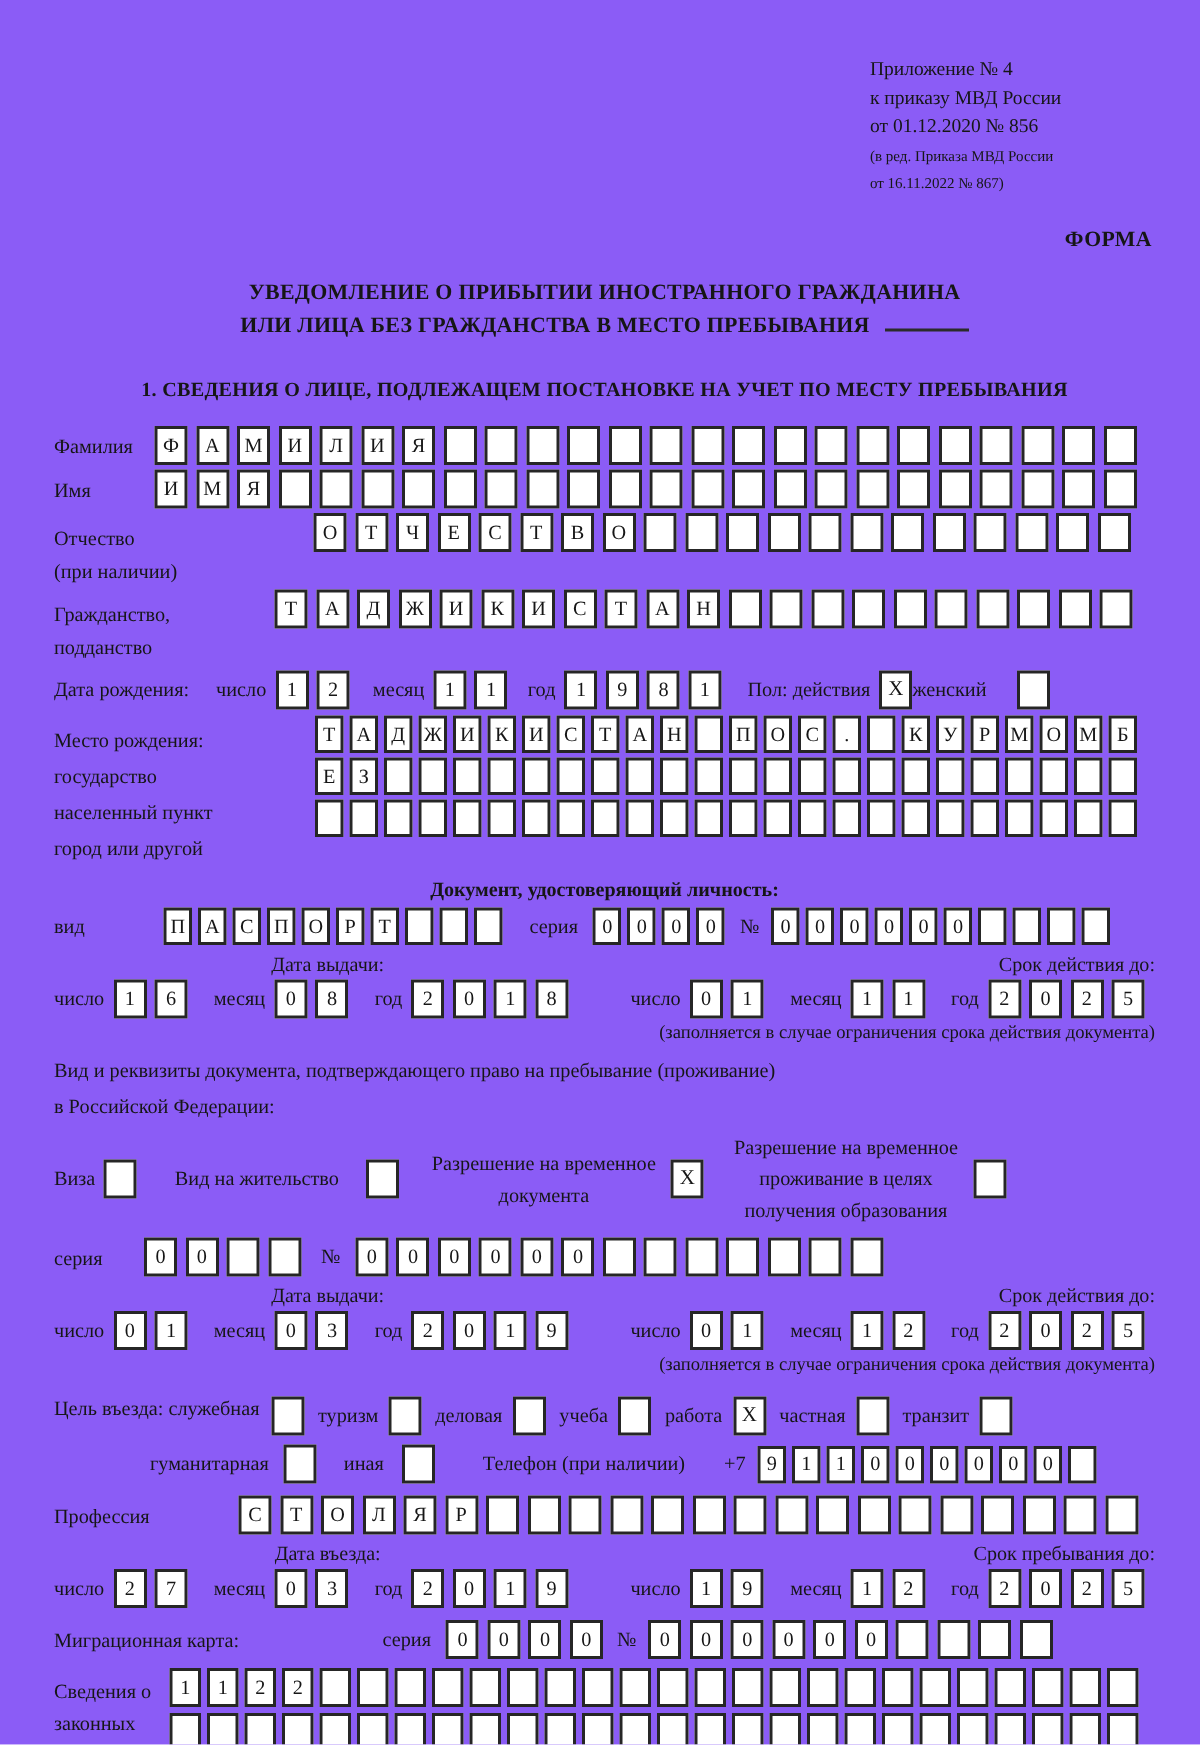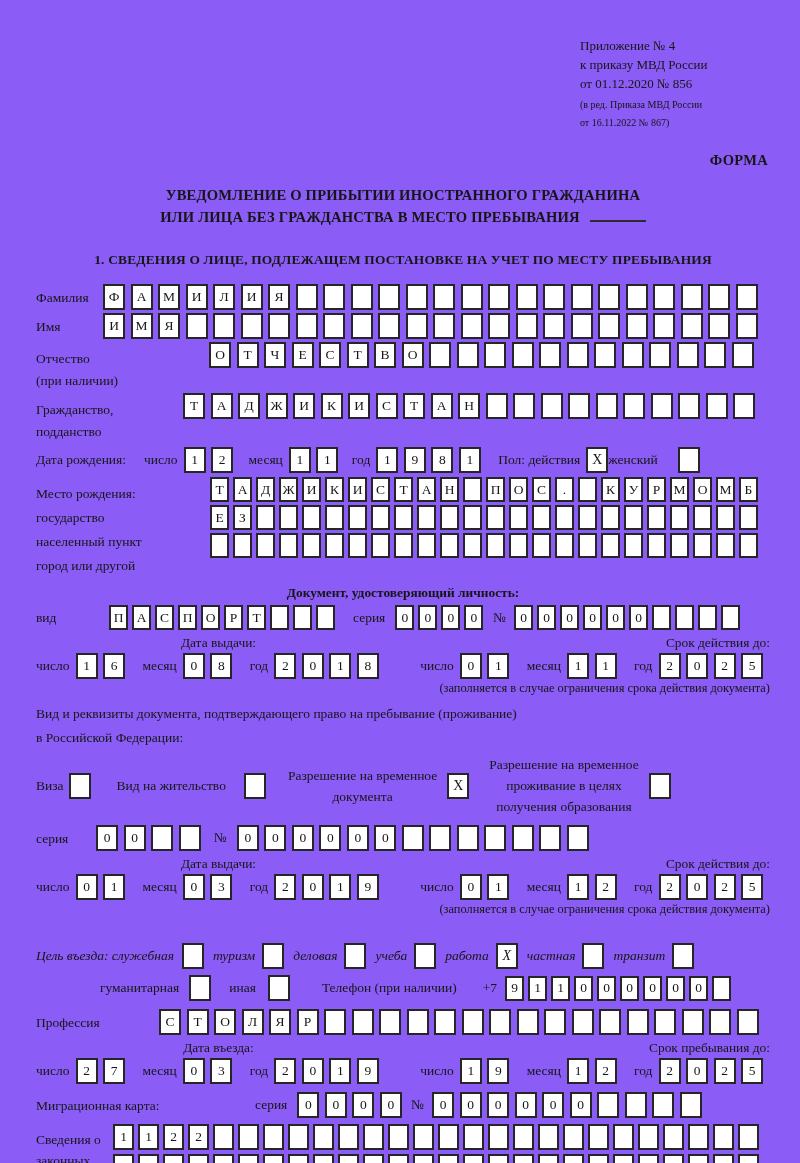--- a/index.html
+++ b/index.html
@@ -59,21 +59,21 @@
   .note-right { text-align:right; font-size:12.4px; margin-top:2px; }
 
   .intro { font-size:13.5px; line-height:24px; margin-top:6px; }
 
   
   .opt-row { display:flex; align-items:center; margin-top:4px; font-size:13.5px; }
   .opt-lbl { text-align:center; line-height:21px; }
   .opt-row .cbox { margin-left:10px; margin-top:0; }
 
   
-  .purpose-row { display:flex; align-items:center; margin-top:26px; font-size:13.5px;font-style:italic; }
+  .purpose-row { display:flex; align-items:flex-start; margin-top:14px; font-size:13.5px; }
   .pitem { display:inline-flex; align-items:center; }
   .pitem .cbox { margin-left:7px; }
   .purpose-row .pitem { margin-left:9px; }
   .purpose2-row { display:flex; align-items:center; margin-top:6px; margin-left:64px; font-size:13.5px; }
 </style>
 </head>
 <body>
 
 <div class="page">
 

